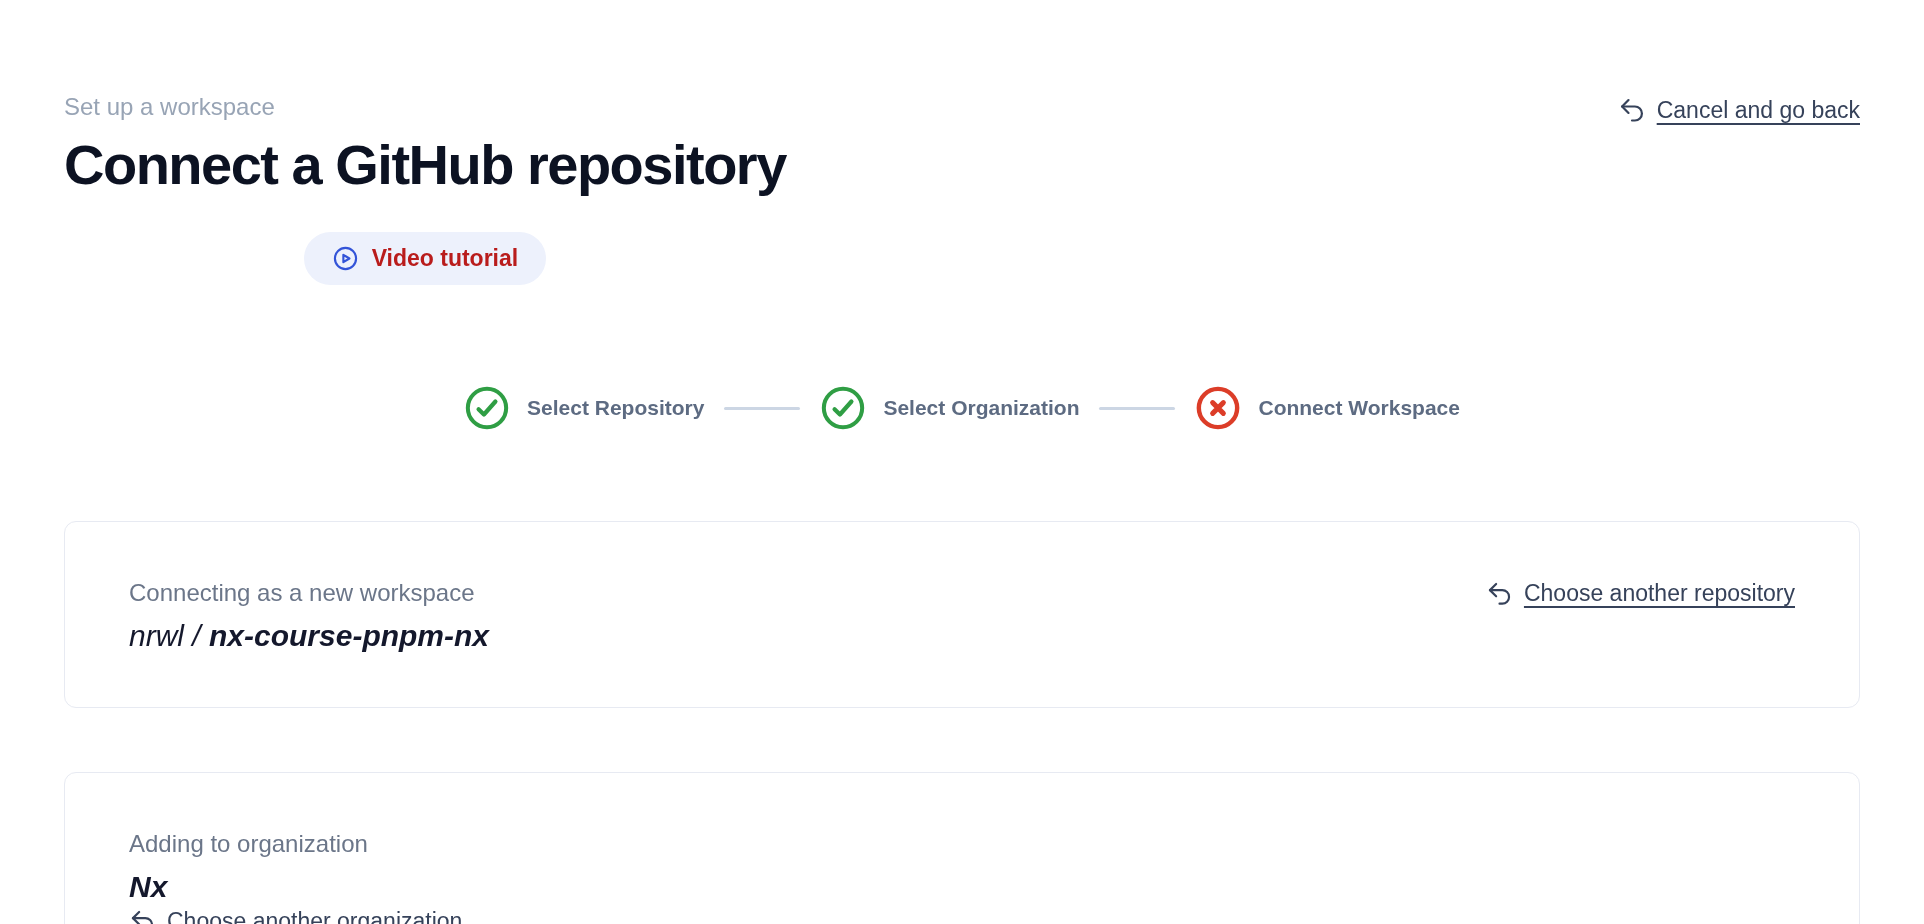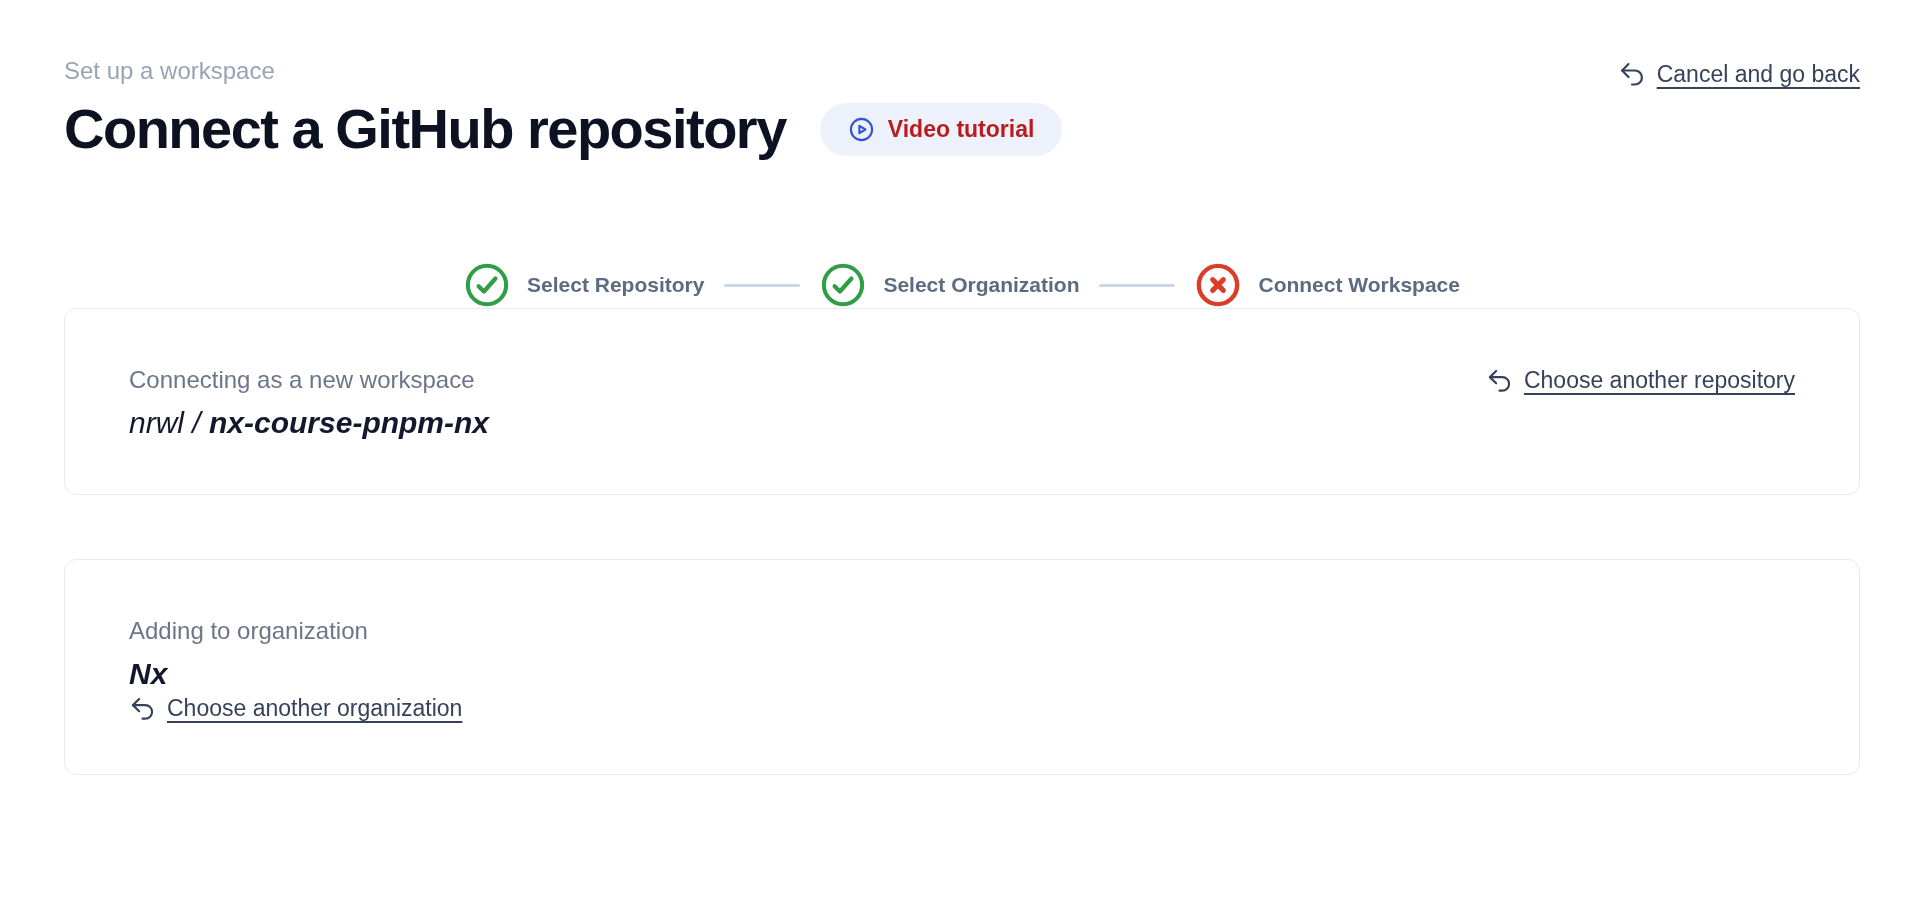--- a/index.html
+++ b/index.html
@@ -11,29 +11,29 @@
     color: #111827;
     overflow: hidden;
   }
   .container { padding: 0 64px; }
 
   
   .header-row {
     display: flex;
     justify-content: space-between;
     align-items: flex-start;
-    padding-top: 56px;
+    padding-top: 92px;
   }
   .eyebrow {
     font-size: 24px;
     line-height: 30px;
     color: #98a4b5;
     font-weight: 400;
   }
-  .title-row { display: flex; align-items: center; gap: 34px; margin-top: 10px; }
+  .title-row { display: flex; align-items: center; gap: 34px; margin-top: 10px; flex-direction: column; }
   h1.page-title {
     margin: 0;
     font-size: 56px;
     line-height: 66px;
     font-weight: 800;
     letter-spacing: -1.5px;
     color: #0c1222;
   }
   .pill-button {
     display: inline-flex;
@@ -97,21 +97,21 @@
   
   .card {
     border: 1.5px solid #e7eaf2;
     border-radius: 12px;
     background: #ffffff;
     padding: 56px 64px 52px 64px;
     display: flex;
     justify-content: space-between;
     align-items: flex-start;
   }
-  .card-first { }
+  .card-first { margin-top: 90px; }
   .card + .card { margin-top: 64px; flex-direction: column; }
   .card-label {
     font-size: 24px;
     line-height: 30px;
     color: #6b7689;
     font-weight: 400;
   }
   .card-value {
     margin-top: 9px;
     font-size: 30px;

